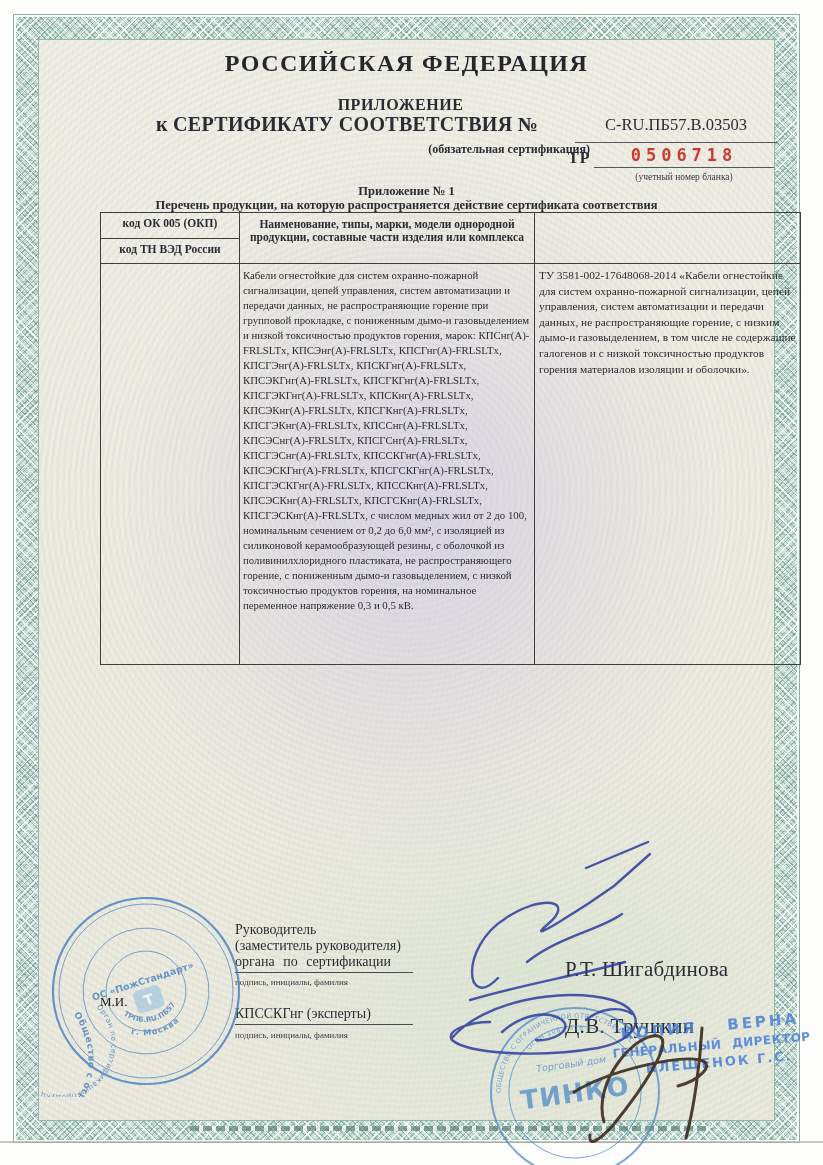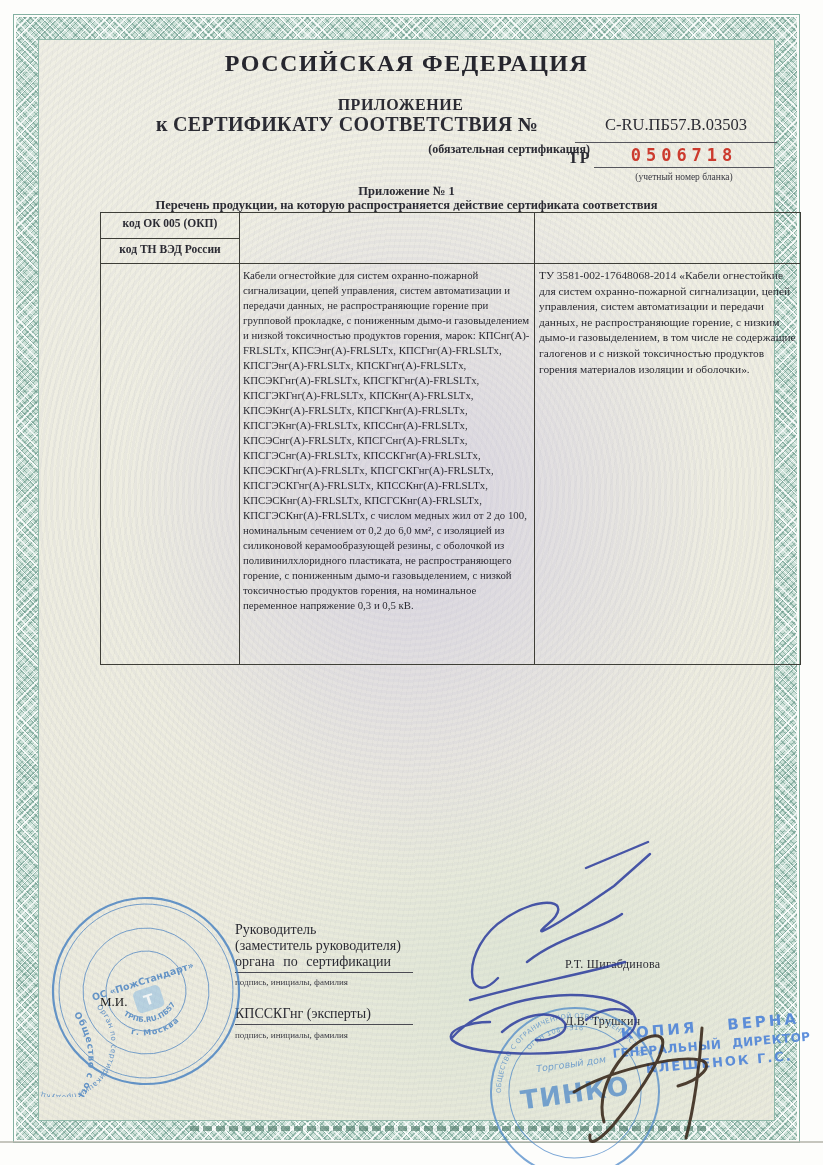--- a/index.html
+++ b/index.html
@@ -61,21 +61,21 @@
         overflow:hidden;text-align:left;}
   .docs{left:438px;top:55px;width:257px;height:392px;font-size:11.4px;line-height:15.6px;overflow:hidden;}
 
   .role1{left:235px;top:922px;font-size:14px;line-height:16px;}
   .role3{border-bottom:1px solid #4a4a52;padding-bottom:2px;display:inline-block;width:178px;word-spacing:5px;}
   .cap{font-size:9px;color:#3c3c44;}
   .cap1{left:235px;top:977px;}
   .expertrole{left:235px;top:1006px;font-size:14px;border-bottom:1px solid #4a4a52;
               display:inline-block;padding-bottom:2px;width:178px;}
   .cap2{left:235px;top:1030px;}
-  .name{font-size:12px;letter-spacing:.3px;}
+  .name{font-size:21px;letter-spacing:.3px;}
   .name1{left:565px;top:957px;}
   .name2{left:565px;top:1014px;}
 
   .copystamp{left:622px;top:1016px;width:205px;transform:rotate(-5deg);color:#4b82d8;
              font-family:"DejaVu Sans", sans-serif;font-weight:bold;opacity:.88;}
   .copystamp .l1{font-size:15px;letter-spacing:3px;word-spacing:22px;}
   .copystamp .l2{font-size:12px;letter-spacing:.5px;word-spacing:6px;margin-top:3px;margin-left:-10px;}
   .copystamp .l3{font-size:13px;letter-spacing:2px;margin-top:3px;margin-left:22px;}
 
   .mi{left:100px;top:994px;font-size:13px;color:#222;}
@@ -101,20 +101,21 @@
 <div class="abs annex1">Приложение № 1</div>
 <div class="abs annex2">Перечень продукции, на которую распространяется действие сертификата соответствия</div>
 
 <div class="abs tbl">
   <div class="v1"></div>
   <div class="v2"></div>
   <div class="hH"></div>
   <div class="h1"></div>
   <div class="cell hc c1a">код ОК 005 (ОКП)</div>
   <div class="cell hc c1b">код ТН ВЭД России</div>
+  <div class="cell hc c2h">Наименование, типы, марки, модели однородной продукции, составные части изделия или комплекса</div>
   <div class="cell desc">Кабели огнестойкие для систем охранно-пожарной сигнализации, цепей управления, систем автоматизации и передачи данных, не распространяющие горение при групповой прокладке, с пониженным дымо-и газовыделением и низкой токсичностью продуктов горения, марок: КПСнг(А)-FRLSLTx, КПСЭнг(А)-FRLSLTx, КПСГнг(А)-FRLSLTx, КПСГЭнг(А)-FRLSLTx, КПСКГнг(А)-FRLSLTx, КПСЭКГнг(А)-FRLSLTx, КПСГКГнг(А)-FRLSLTx, КПСГЭКГнг(А)-FRLSLTx, КПСКнг(А)-FRLSLTx, КПСЭКнг(А)-FRLSLTx, КПСГКнг(А)-FRLSLTx, КПСГЭКнг(А)-FRLSLTx, КПССнг(А)-FRLSLTx, КПСЭСнг(А)-FRLSLTx, КПСГСнг(А)-FRLSLTx, КПСГЭСнг(А)-FRLSLTx, КПССКГнг(А)-FRLSLTx, КПСЭСКГнг(А)-FRLSLTx, КПСГСКГнг(А)-FRLSLTx, КПСГЭСКГнг(А)-FRLSLTx, КПССКнг(А)-FRLSLTx, КПСЭСКнг(А)-FRLSLTx, КПСГСКнг(А)-FRLSLTx, КПСГЭСКнг(А)-FRLSLTx, с числом медных жил от 2 до 100, номинальным сечением от 0,2 до 6,0 мм², с изоляцией из силиконовой керамообразующей резины, с оболочкой из поливинилхлоридного пластиката, не распространяющего горение, с пониженным дымо-и газовыделением, с низкой токсичностью продуктов горения, на номинальное переменное напряжение 0,3 и 0,5 кВ.</div>
   <div class="cell docs">ТУ 3581-002-17648068-2014 «Кабели огнестойкие для систем охранно-пожарной сигнализации, цепей управления, систем автоматизации и передачи данных, не распространяющие горение, с низким дымо-и газовыделением, в том числе не содержащие галогенов и с низкой токсичностью продуктов горения материалов изоляции и оболочки».</div>
 </div>
 
 <div class="abs role1">
   <div>Руководитель</div>
   <div>(заместитель руководителя)</div>
   <div class="role3">органа по сертификации</div>
 </div>
 <div class="abs cap cap1">подпись, инициалы, фамилия</div>

